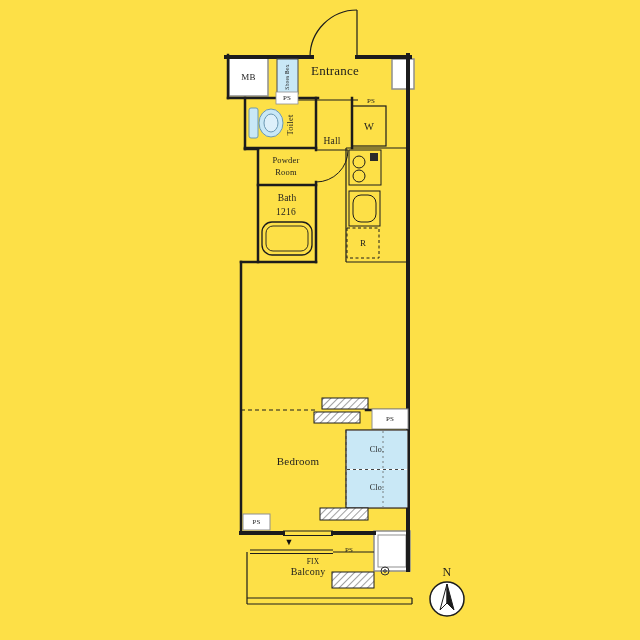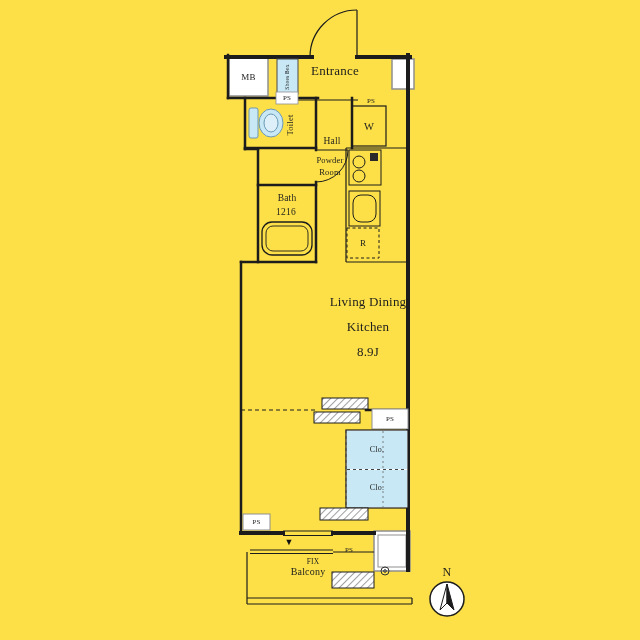--- a/index.html
+++ b/index.html
@@ -1,21 +1,21 @@
 <!DOCTYPE html>
 <html><head>
 <meta charset="utf-8">
 <style>
   html,body{margin:0;padding:0;background:#fff;}
   body{width:640px;height:640px;font-family:"Liberation Serif",serif;}
   #plan{position:relative;width:640px;height:640px;background:#fde047;overflow:hidden;}
   #plan > svg{position:absolute;left:0;top:0;}
   .lbl{position:absolute;color:#1d1d1d;display:flex;align-items:center;justify-content:center;
        text-align:center;letter-spacing:.2px;white-space:nowrap;}
-  .col{flex-direction:column;margin-left:44px;}
+  .col{flex-direction:column;}
   .vert span{transform:rotate(-90deg);white-space:nowrap;display:block;}
 </style>
 </head>
 <body>
 
 <div id="plan">
 
   <svg width="640" height="640" viewBox="0 0 640 640">
     <defs>
       <pattern id="hatch" patternUnits="userSpaceOnUse" width="5" height="5" patternTransform="rotate(45)">
@@ -174,26 +174,22 @@
   <div class="lbl col" style="left:256px;top:149px;width:60px;height:34px;font-size:8.5px;line-height:12px;">
     <span>Powder</span>
     <span>Room</span>
   </div>
 
   <div class="lbl" style="left:259px;top:191px;width:56px;height:13px;font-size:9.5px;">Bath</div>
   <div class="lbl" style="left:258px;top:205px;width:56px;height:13px;font-size:9.5px;">1216</div>
 
   <div class="lbl" style="left:347px;top:228px;width:32px;height:30px;font-size:9px;">R</div>
 
-  <div class="lbl col" style="left:252px;top:287px;width:144px;height:78px;font-size:13px;line-height:25px;">
-    <span>Living Dining</span>
-    <span>Kitchen</span>
-    <span>8.9J</span>
-  </div>
-
+
+  <div class="lbl" style="left:246px;top:453px;width:104px;height:16px;font-size:11px;">Bedroom</div>
 
   <div class="lbl" style="left:348px;top:443px;width:58px;height:13px;font-size:8px;">Clo.</div>
   <div class="lbl" style="left:348px;top:481px;width:58px;height:13px;font-size:8px;">Clo.</div>
 
   <div class="lbl" style="left:372px;top:409px;width:36px;height:20px;font-size:7px;">PS</div>
   <div class="lbl" style="left:243px;top:514px;width:27px;height:16px;font-size:7px;">PS</div>
 
   <div class="lbl" style="left:280px;top:535px;width:18px;height:13px;font-size:9px;color:#111;">▼</div>
 
   <div class="lbl" style="left:336px;top:543px;width:26px;height:13px;font-size:7px;">PS</div>

